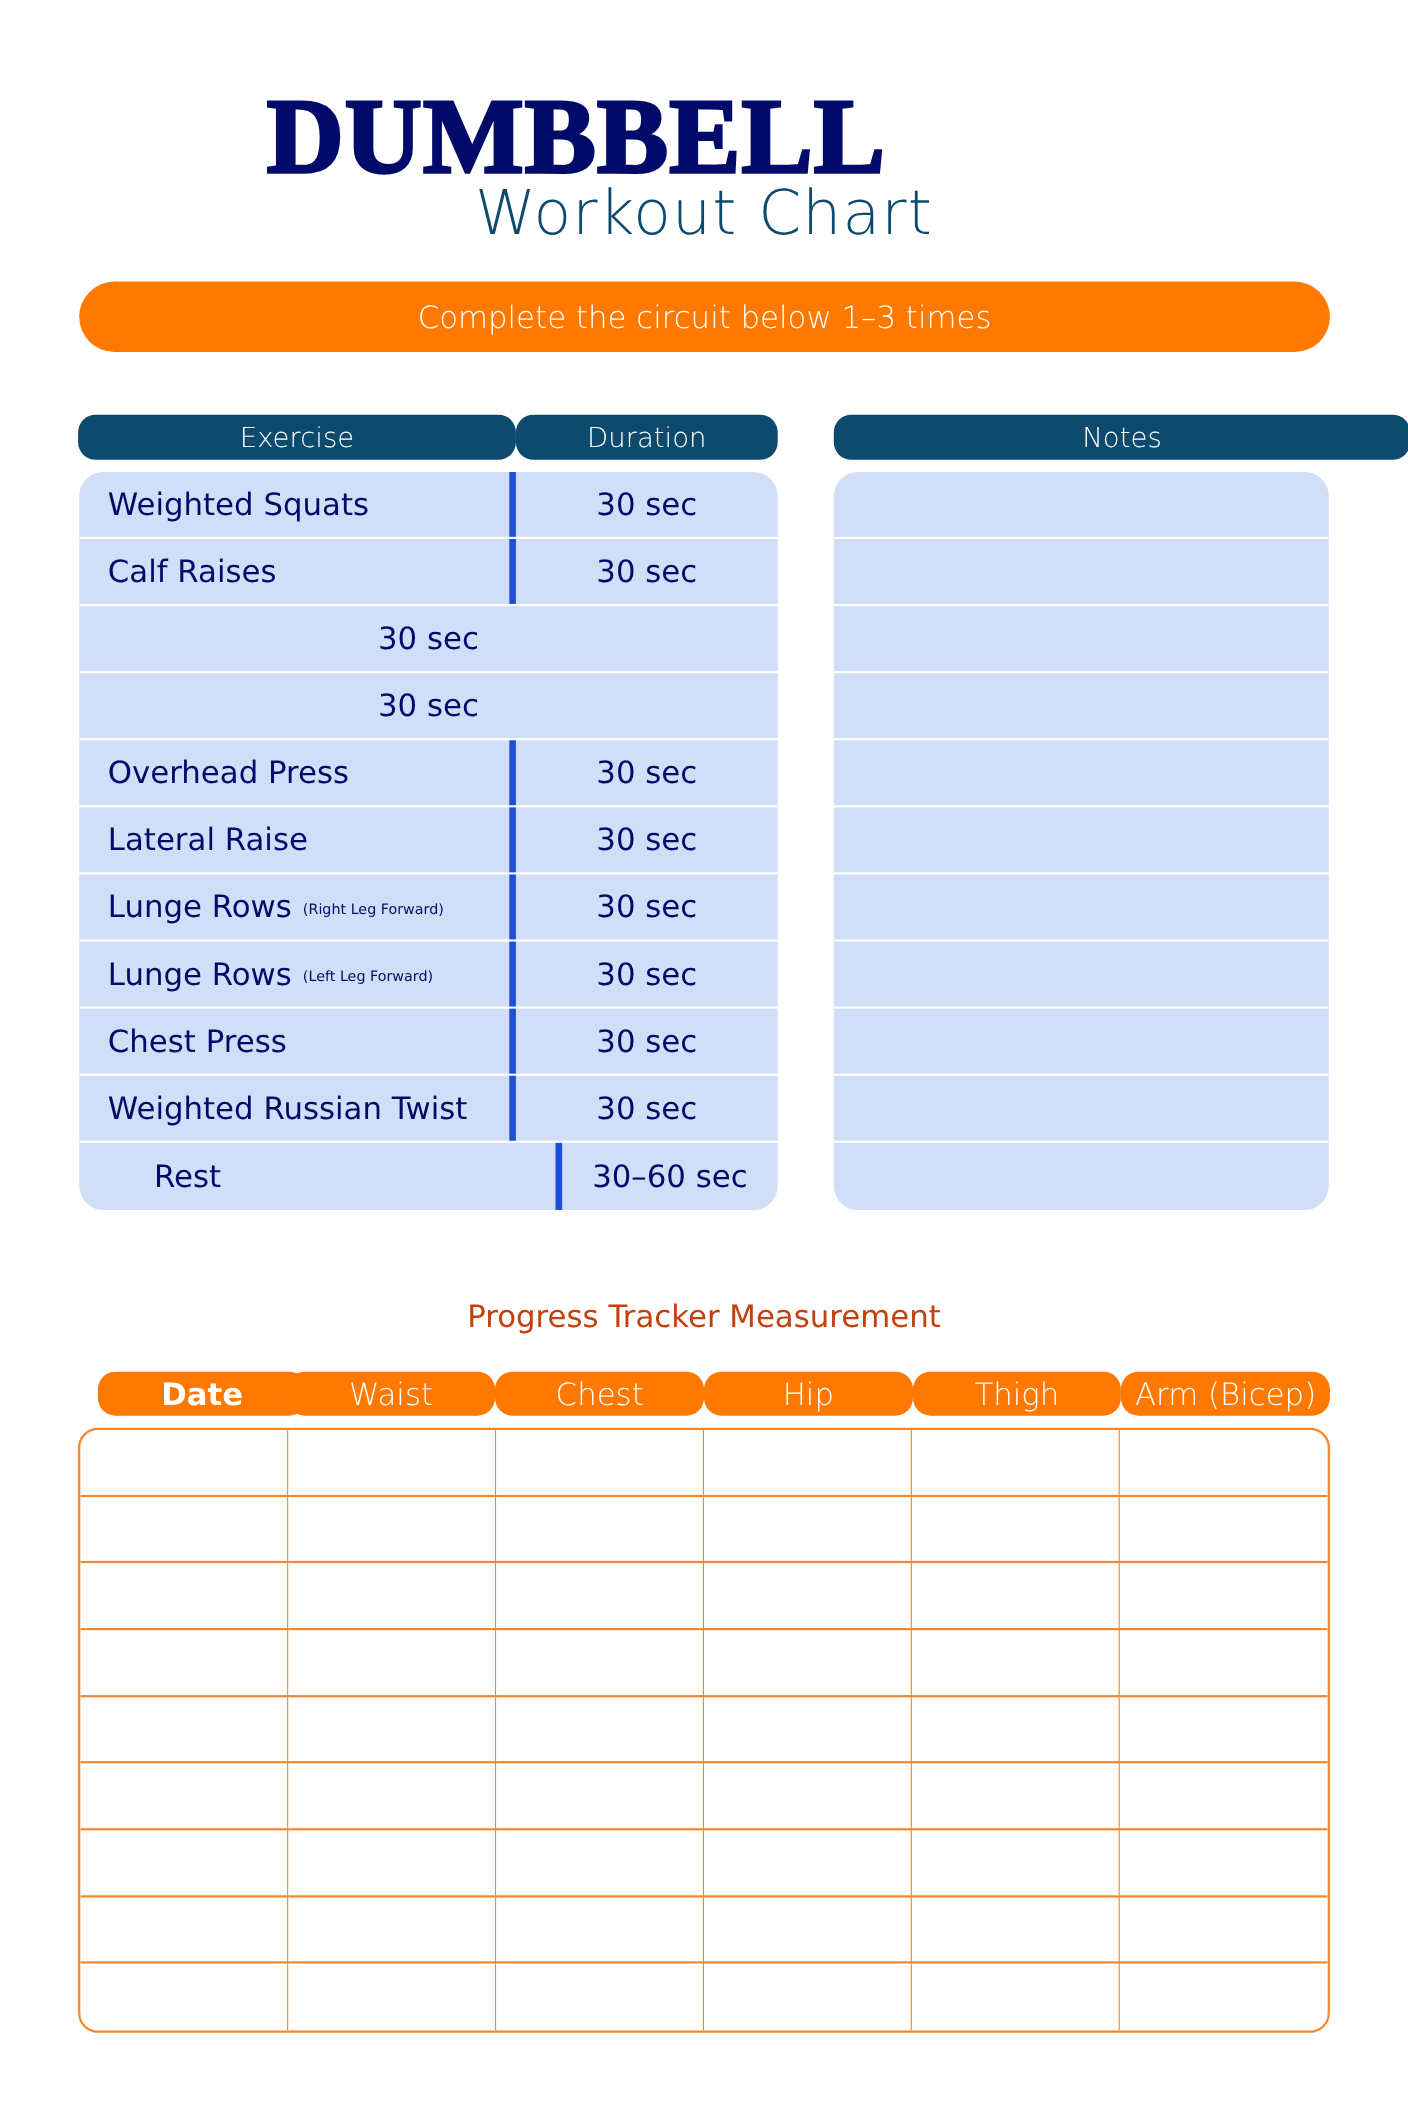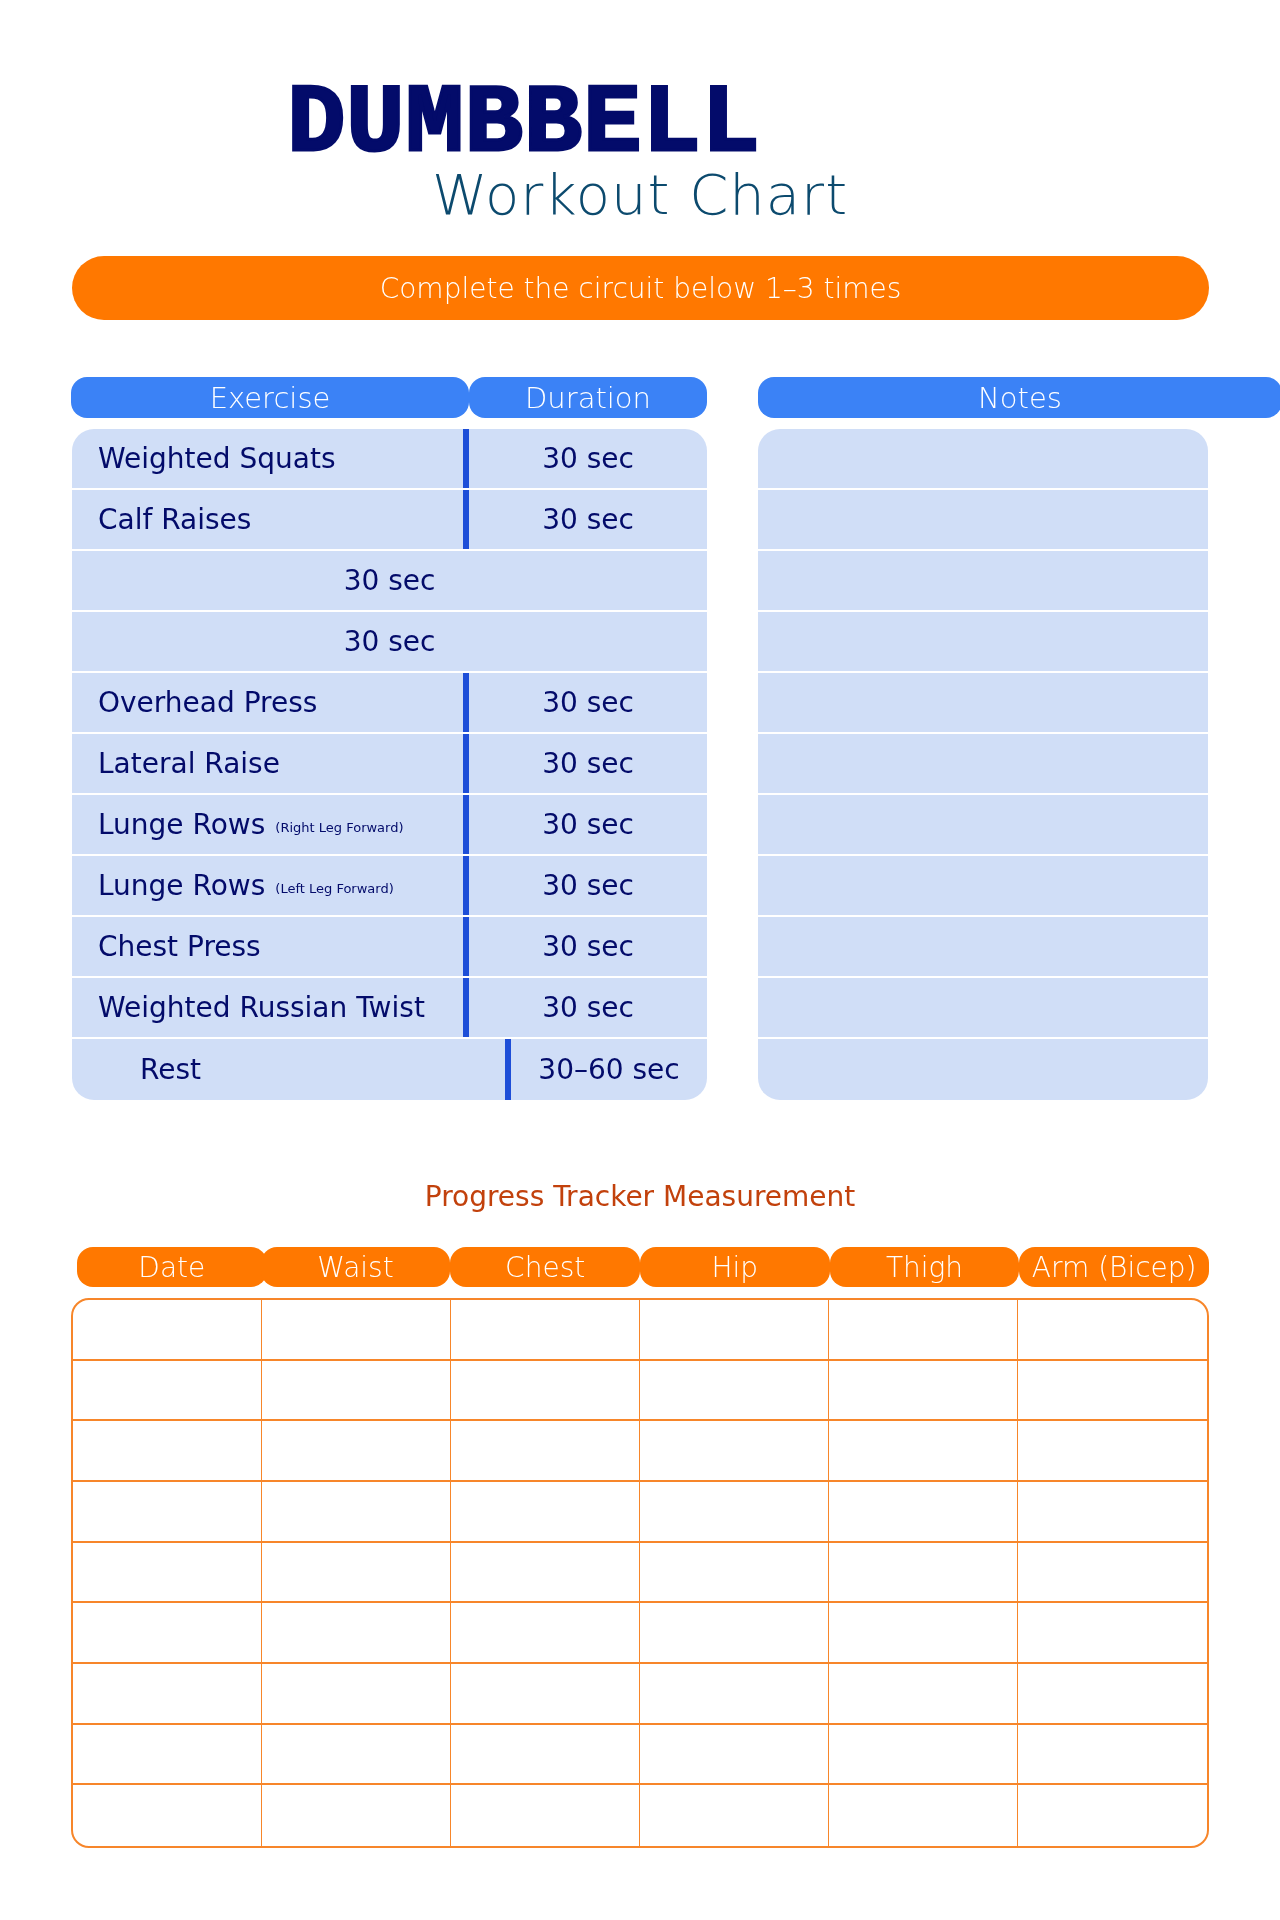--- a/index.html
+++ b/index.html
@@ -1,42 +1,42 @@
 <!DOCTYPE html>
 <html><head>
 <meta charset="utf-8">
 <style>
   * { box-sizing: border-box; margin: 0; padding: 0; }
   html, body { width: 1280px; height: 1920px; background: #ffffff; overflow: hidden; }
   body { position: relative; font-family: "DejaVu Sans", sans-serif; color: #030b6a; }
 
   .title-main {
     position: absolute; left: 0; width: 1048px; top: 74px;
-    text-align: center; font-family: Liberation Mono, monospace;
+    text-align: center; font-family: Liberation Serif, serif;
     font-weight: 900; font-size: 97px; letter-spacing: 1px; line-height: 100px;
     color: #030b6a; -webkit-text-stroke: 3px #030b6a;
   }
   .title-sub {
     position: absolute; left: 0; width: 1280px; top: 160px;
     text-align: center; font-family: "DejaVu Sans", sans-serif;
     font-weight: 200; font-size: 56px; line-height: 70px; color: #0c4a6e;
     letter-spacing: 1px;
   }
 
   .circuit-bar {
     position: absolute; left: 72px; top: 256px; width: 1137px; height: 64px;
     background: #ff7800; border-radius: 32px;
     display: flex; align-items: center; justify-content: center;
   }
   .circuit-bar span { color: #fff; font-size: 28px; font-weight: 300; font-family: "DejaVu Sans", sans-serif; }
 
   
   .pill {
     position: absolute; height: 41px; border-radius: 16px;
-    background: #3b82f6; color: #fff; font-size: 29px;
+    background: #0c4a6e; color: #fff; font-size: 25px;
     display: flex; align-items: center; justify-content: center;
     font-family: "DejaVu Sans", sans-serif; font-weight: 300;
   }
   .ex-body {
     position: absolute; left: 72px; top: 429px; width: 635px; height: 671px;
     background: #d0def7; border-radius: 22px; overflow: hidden;
   }
   .ex-row {
     height: 61px; display: flex; border-bottom: 2px solid #ffffff;
   }
@@ -172,21 +172,21 @@
     <div class="notes-row"></div>
     <div class="notes-row"></div>
     <div class="notes-row"></div>
     <div class="notes-row"></div>
     <div class="notes-row"></div>
   </div>
 
 <div class="progress-title">Progress Tracker Measurement</div>
 
 <div id="o-pills">
-    <div class="o-pill" style="left: 77px; width: 189.667px;">
+    <div class="o-pill" style="left: 89px; width: 189.667px; font-weight: bold;">
       <span>Date</span>
     </div>
     <div class="o-pill" style="left: 260.667px; width: 189.667px;">
       <span>Waist</span>
     </div>
     <div class="o-pill" style="left: 450.333px; width: 189.667px;">
       <span>Chest</span>
     </div>
     <div class="o-pill" style="left: 640px; width: 189.667px;">
       <span>Hip</span>

